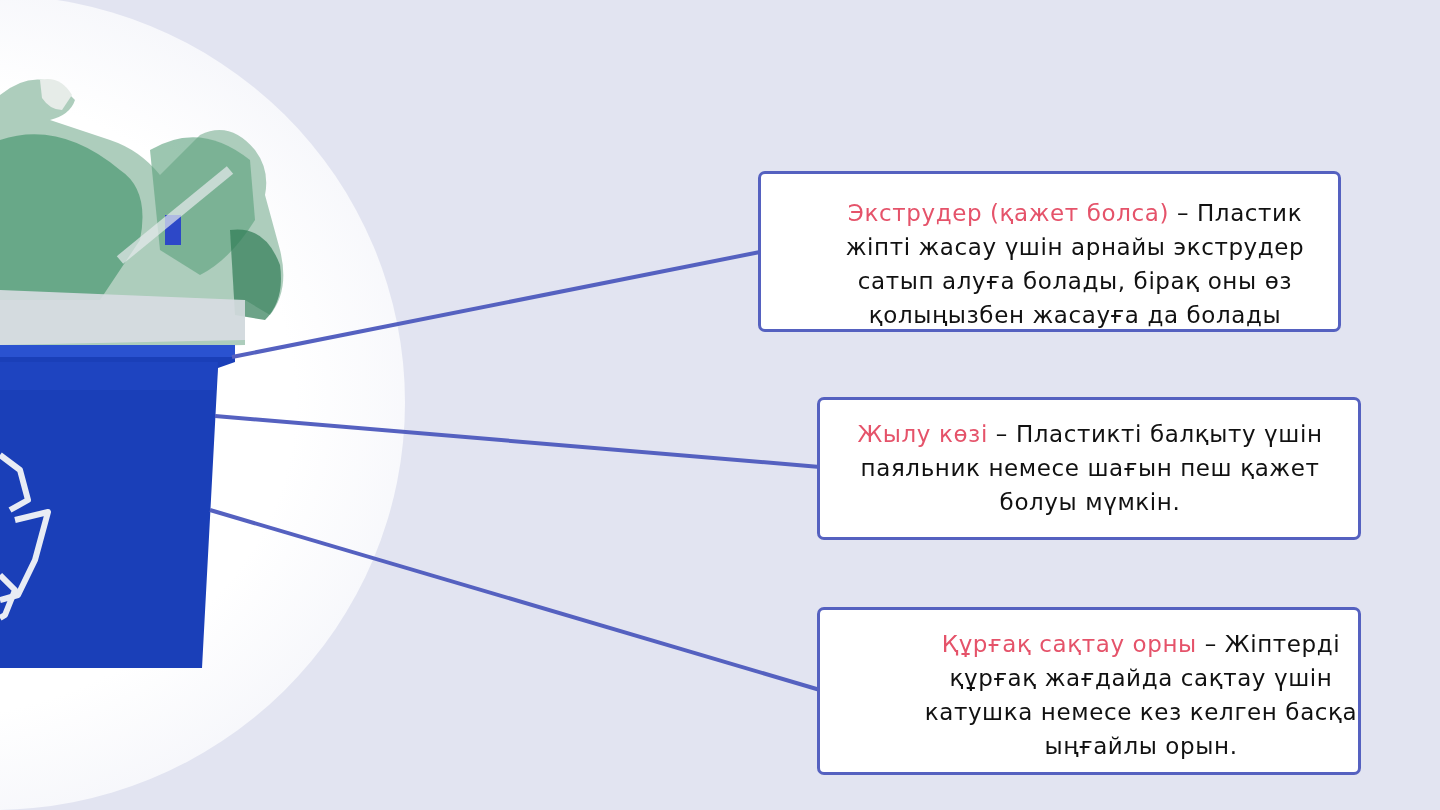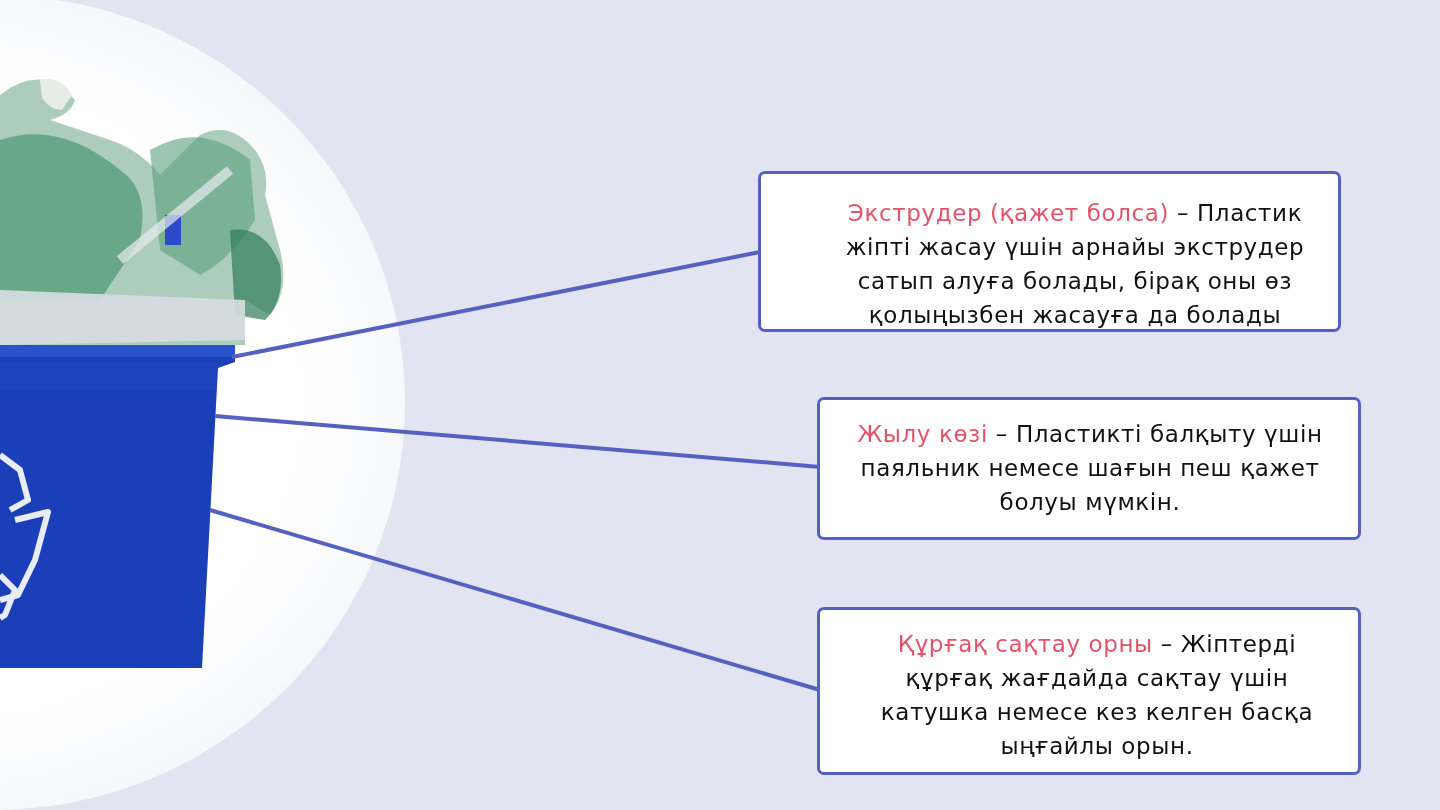--- a/index.html
+++ b/index.html
@@ -66,15 +66,15 @@
   <span class="term">Экструдер (қажет болса)</span><span> –</span>
   <span>Пластик жіпті жасау үшін арнайы экструдер сатып алуға болады, бірақ оны өз қолыңызбен жасауға да болады</span>
 </div>
 
 <div class="box" style="left:817px;top:397px;width:544px;height:143px;"></div>
 <div class="box-text" style="left:845px;top:417px;width:490px;text-align:center;">
   <span class="term">Жылу көзі</span><span> – </span><span>Пластикті балқыту үшін паяльник немесе шағын пеш қажет болуы мүмкін.</span>
 </div>
 
 <div class="box" style="left:817px;top:607px;width:544px;height:168px;"></div>
-<div class="box-text" style="left:852px;top:627px;width:490px;">
+<div class="box-text" style="left:896px;top:627px;width:490px;">
   <span class="term">Құрғақ сақтау орны</span><span> – </span><span>Жіптерді құрғақ жағдайда сақтау үшін катушка немесе кез келген басқа ыңғайлы орын.</span>
 </div>
 
 </body></html>

